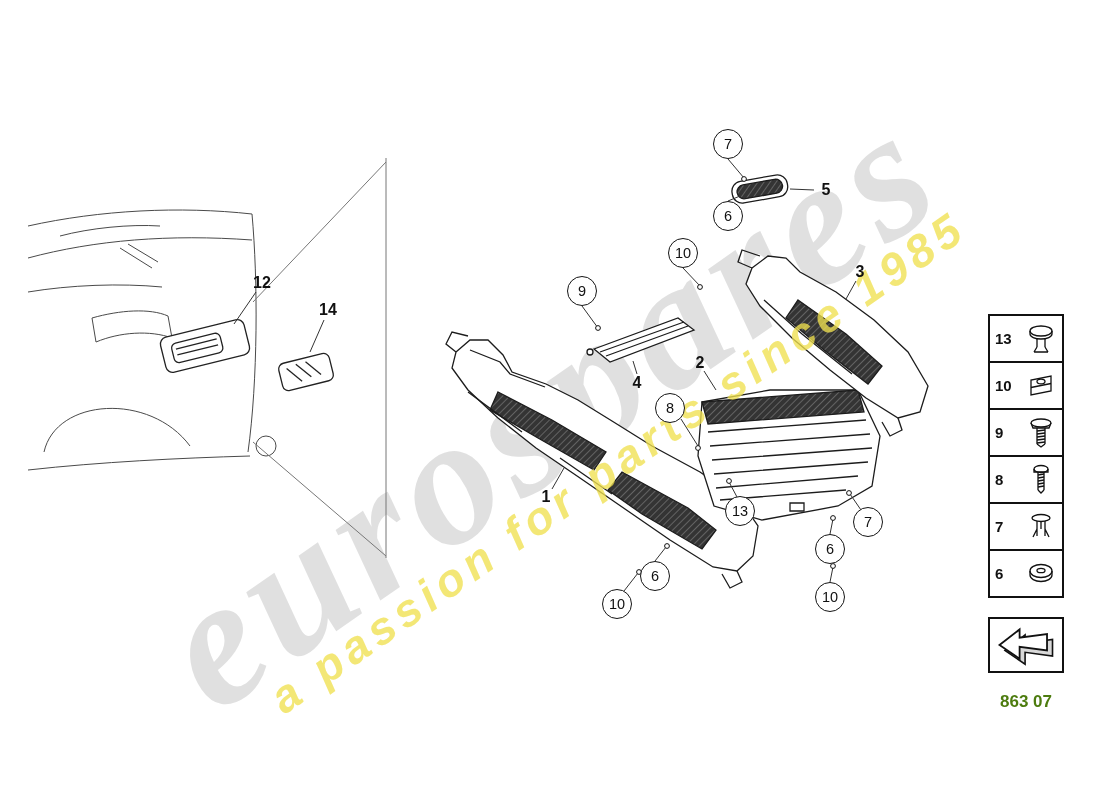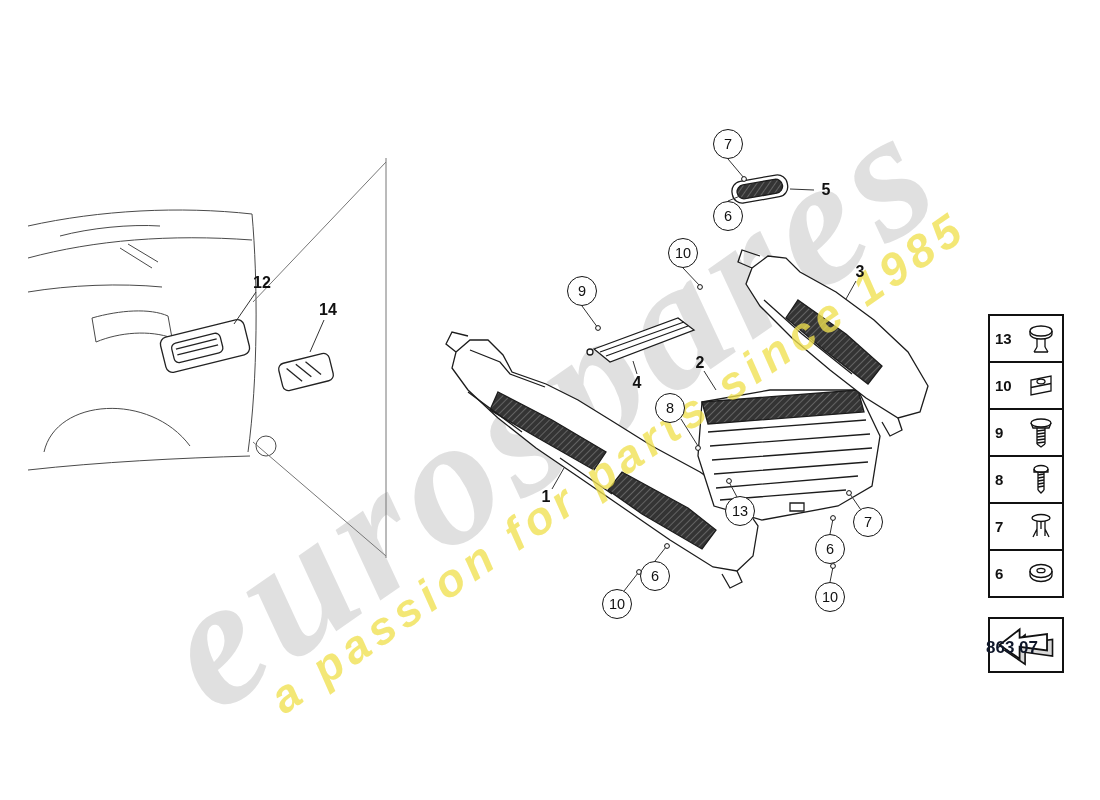--- a/index.html
+++ b/index.html
@@ -49,22 +49,22 @@
   .legend-ic{flex:1;display:flex;justify-content:center;}
   .legend-ic svg{display:block;}
 
   
   .codebox{
     position:absolute;left:988px;top:617px;width:76px;height:56px;background:#fff;
     border:2.5px solid #111;z-index:4;box-sizing:border-box;
     display:flex;align-items:center;justify-content:center;cursor:pointer;
   }
   .codelabel{
-    position:absolute;left:986px;top:638px;width:80px;text-align:left;
-    font-size:17px;font-weight:bold;color:#0f172a;z-index:4;
+    position:absolute;left:986px;top:692px;width:80px;text-align:center;
+    font-size:17px;font-weight:bold;color:#4d7c0f;z-index:4;
   }
   svg line, svg path, svg rect, svg ellipse, svg circle, svg polygon{vector-effect:non-scaling-stroke;}
 </style>
 </head>
 <body>
 
 <div class="canvas">
 
   <div class="wm-brand">eurospares</div>
 

